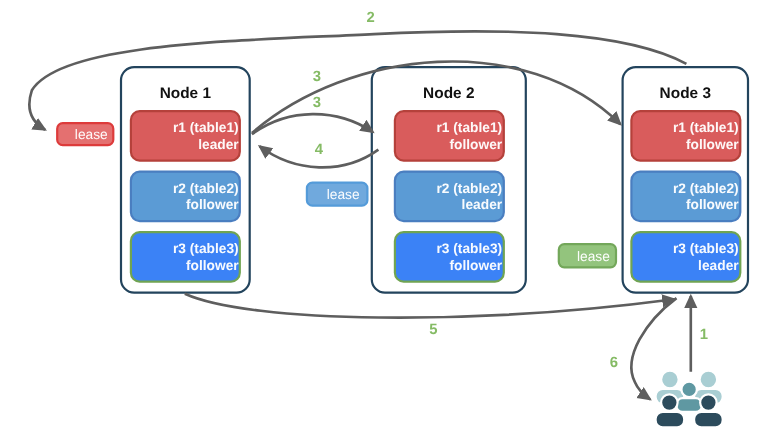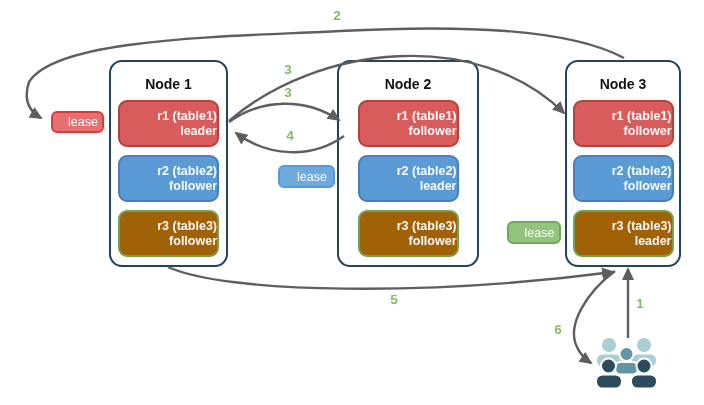--- a/index.html
+++ b/index.html
@@ -21,21 +21,21 @@
     font-size:14px;font-weight:700;color:#111111;text-align:center;
   }
   .replica{
     width:101px;height:47px;box-sizing:border-box;margin-bottom:8px;
     border-radius:9px;border:2px solid;display:flex;flex-direction:column;
     align-items:flex-end;justify-content:center;
     color:rgba(255,255,255,0.96);font-size:12.5px;line-height:15px;text-align:center;font-weight:bold;
   }
   .replica.red  {background:#d95c5c;border-color:#b5413b;}
   .replica.blue {background:#5b9bd5;border-color:#4a7ec0;}
-  .replica.green{background:#a16207;border-color:#70a452;}
+  .replica.green{background:#3b82f6;border-color:#70a452;}
   
   .lease{
     position:absolute;box-sizing:border-box;border:2px solid;border-radius:6px;
     display:flex;align-items:center;justify-content:center;
     color:rgba(255,255,255,0.97);font-size:12.5px;padding-left:11px;
   }
   .lease.red  {left:51px; top:111px;width:53px;height:22px;background:#e47070;border-color:#dd3b3b;}
   .lease.blue {left:278px;top:165px;width:57px;height:23px;background:#70a9dd;border-color:#549bd9;}
   .lease.green{left:507px;top:221px;width:54px;height:23px;background:#93c47d;border-color:#73a75a;}
   

